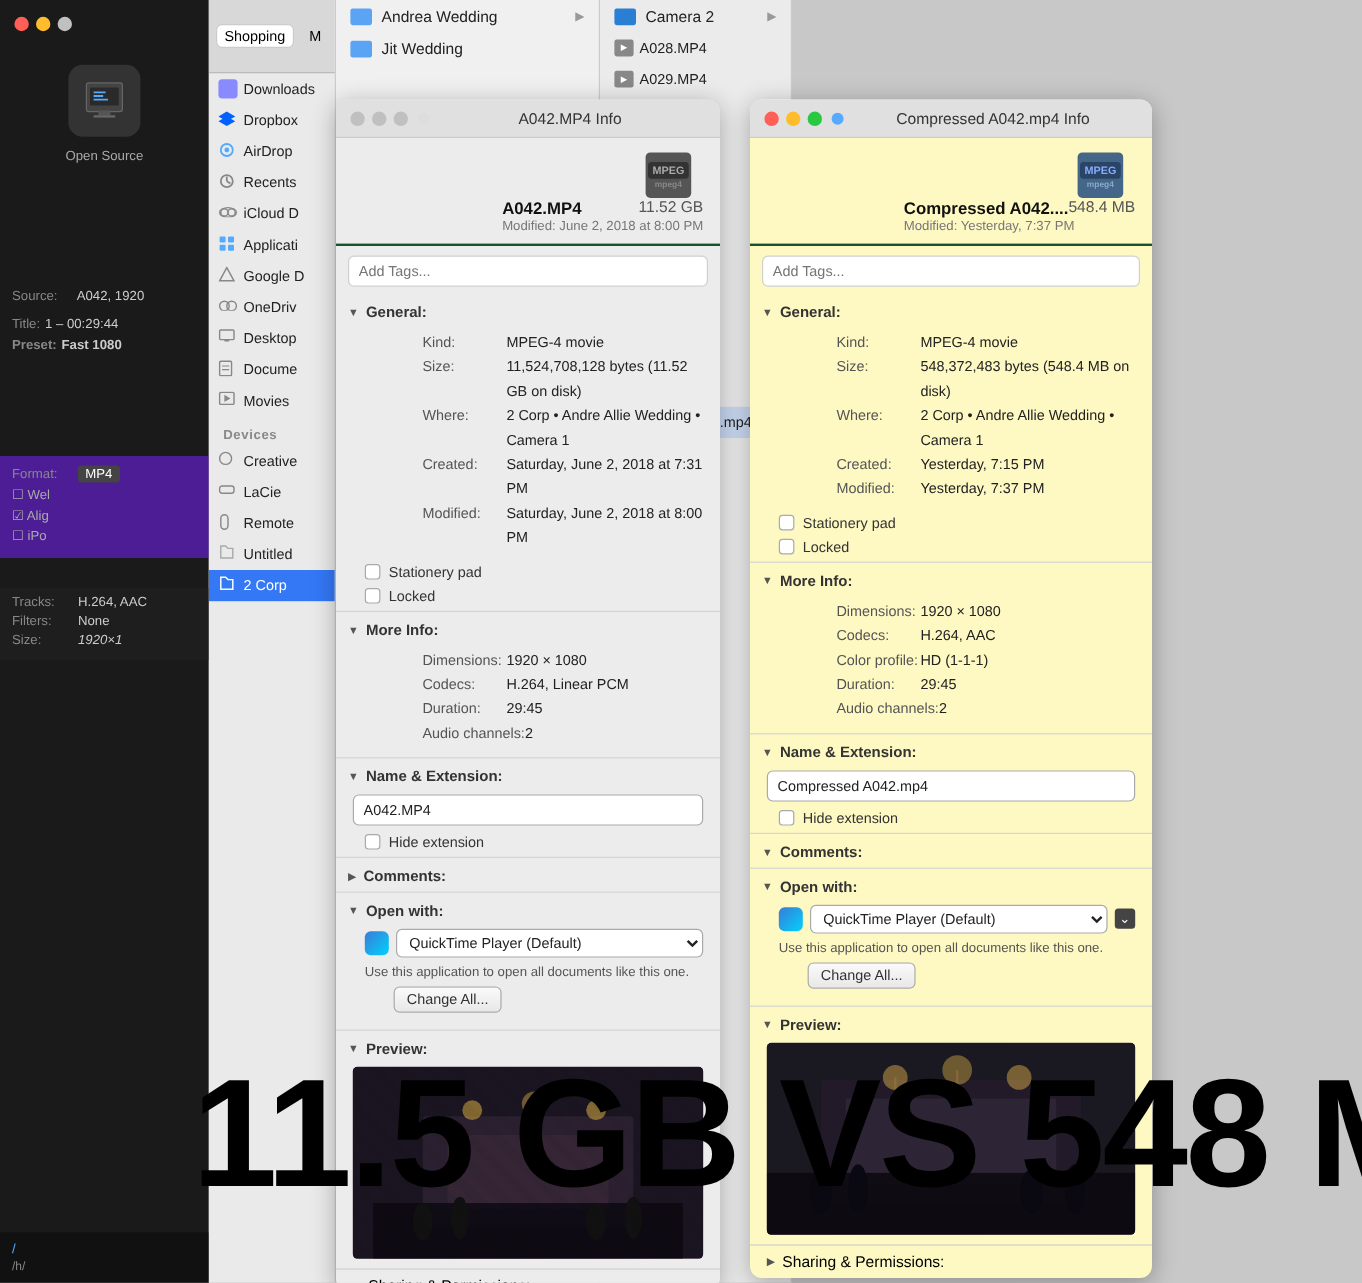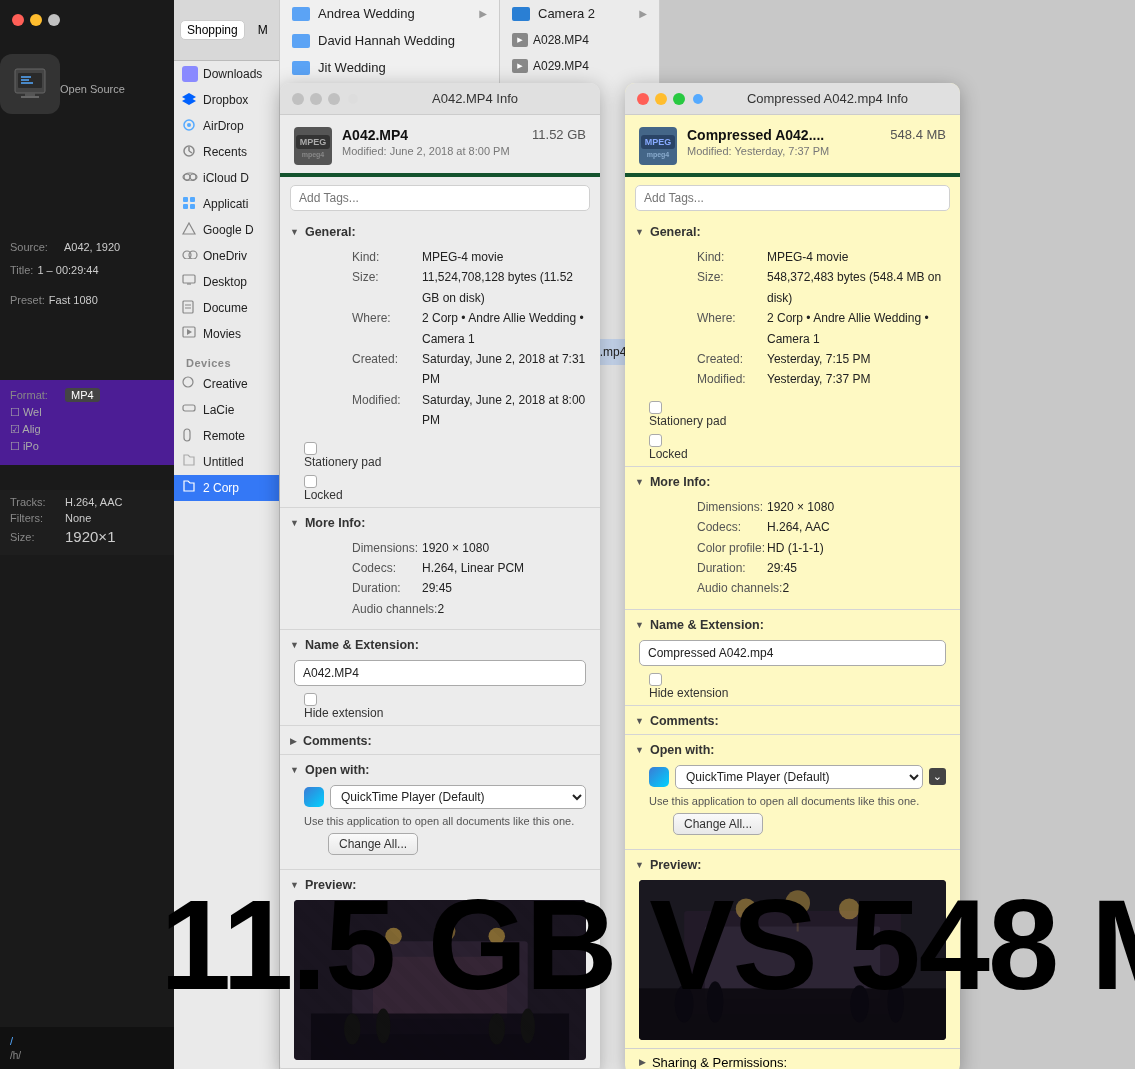--- a/index.html
+++ b/index.html
@@ -165,23 +165,24 @@
     }
 
     .panel-body {
       padding: 0;
       overflow-y: auto;
       max-height: 960px;
     }
 
     .file-header {
       display: flex;
-      align-items: flex-start;
+      align-items: flex-end;
       padding: 12px 14px 8px 14px;
-      border-bottom: 4px solid #14532d;
+      border-bottom: 2px solid #14532d;
+      flex-direction: column;
     }
     .file-thumb {
       width: 38px; height: 38px;
       background: #555;
       border-radius: 4px;
       margin-right: 10px;
       flex-shrink: 0;
       display: flex;
       align-items: center;
       justify-content: center;
@@ -255,21 +256,20 @@
     .info-value {
       color: #222;
       flex: 1;
     }
 
     .checkbox-row {
       display: flex;
       padding: 3px 14px 3px 24px;
       font-size: 12px;
       color: #333;
-      flex-direction: column;
     }
     .checkbox-box {
       width: 13px; height: 13px;
       border: 1px solid #aaa;
       border-radius: 3px;
       margin-right: 7px;
       background: #fff;
       flex-shrink: 0;
     }
 
@@ -435,21 +435,21 @@
 <body>
 
 <div class="open-source-panel">
 
   <div style="display:flex; gap:6px; padding: 14px 12px 8px 12px;">
     <div class="traffic-light tl-red"></div>
     <div class="traffic-light tl-yellow"></div>
     <div class="traffic-light tl-gray"></div>
   </div>
 
-  <div style="display:flex; flex-direction:row; align-items:center; padding: 20px 0 10px 0;">
+  <div style="display:flex; flex-direction:column; align-items:center; padding: 20px 0 10px 0;">
     <div class="open-source-icon">
       <svg width="38" height="38" viewBox="0 0 38 38">
         <rect x="4" y="4" width="30" height="24" rx="2" fill="#444" stroke="#666" stroke-width="1"></rect>
         <rect x="7" y="8" width="24" height="15" rx="1" fill="#2a2a2a"></rect>
         <line x1="10" y1="12" x2="20" y2="12" stroke="#5af" stroke-width="1.5"></line>
         <line x1="10" y1="15" x2="18" y2="15" stroke="#5af" stroke-width="1.5"></line>
         <line x1="10" y1="18" x2="22" y2="18" stroke="#5af" stroke-width="1.5"></line>
         <rect x="14" y="27" width="10" height="4" fill="#555"></rect>
         <rect x="10" y="31" width="18" height="2" fill="#666"></rect>
       </svg>
@@ -459,21 +459,21 @@
 
   <div class="source-info">
     <div style="display:flex; gap:16px;">
       <span class="label" style="color:#888;">Source:</span>
       <span style="color:#ccc;">A042, 1920</span>
     </div>
     <div style="display:flex; gap:4px; margin-top:4px;">
       <span class="label" style="color:#888;">Title:</span>
       <span style="color:#ccc;">1 – 00:29:44</span>
     </div>
-    <div style="display:flex; gap:4px; margin-top:12px;">
+    <div style="display:flex; gap:4px; margin-top:0;font-weight:bold;">
       <span class="label" style="color:#888;">Preset:</span>
       <span style="color:#ccc;">Fast 1080</span>
     </div>
   </div>
 
   <div class="format-bar">
     <div class="format-row">
       <span class="format-label">Format:</span>
       <span style="background:#444; color:#fff; padding:1px 6px; border-radius:3px; font-size:11px;">MP4</span>
     </div>
@@ -492,21 +492,21 @@
     <div class="format-row">
       <span class="format-label">Tracks:</span>
       <span style="color:#ccc;font-size:11px;">H.264, AAC</span>
     </div>
     <div class="format-row" style="margin-top:2px;">
       <span class="format-label">Filters:</span>
       <span style="color:#ccc;font-size:11px;">None</span>
     </div>
     <div class="format-row" style="margin-top:2px;">
       <span class="format-label">Size:</span>
-      <span style="color:#ccc;font-size:15px;">1920×1</span>
+      <span style="color:#ccc;font-size:11px;font-style:italic;">1920×1</span>
     </div>
   </div>
 
 
   <div style="position:absolute; bottom:0; left:0; width:174px; background:#111; padding: 8px 10px; font-size:11px; color:#888;">
     <div style="color:#5af; font-size:11px; margin-bottom:3px;">/</div>
     <div style="font-size:10px; word-break:break-all;">/h/</div>
   </div>
 </div>
 
@@ -658,24 +658,20 @@
     </div>
     <span>2 Corp</span>
   </div>
 </div>
 
 <div style="position:absolute; left:280px; top:0; width:220px; height:1069px; background:#f0f0f0; border-right:1px solid #ccc; z-index:5;">
   <div class="folder-item">
     <div class="folder-icon"></div>
     <span>Andrea Wedding</span>
     <span class="folder-arrow">▶</span>
-  </div>
-  <div class="folder-item">
-    <div class="folder-icon"></div>
-    <span>David Hannah Wedding</span>
   </div>
   <div class="folder-item">
     <div class="folder-icon"></div>
     <span>Jit Wedding</span>
   </div>
 </div>
 
 <div style="position:absolute; left:500px; top:0; width:160px; height:1069px; background:#ebebeb; border-right:1px solid #ccc; z-index:5;">
   <div class="folder-item">
     <div class="folder-icon dark"></div>

